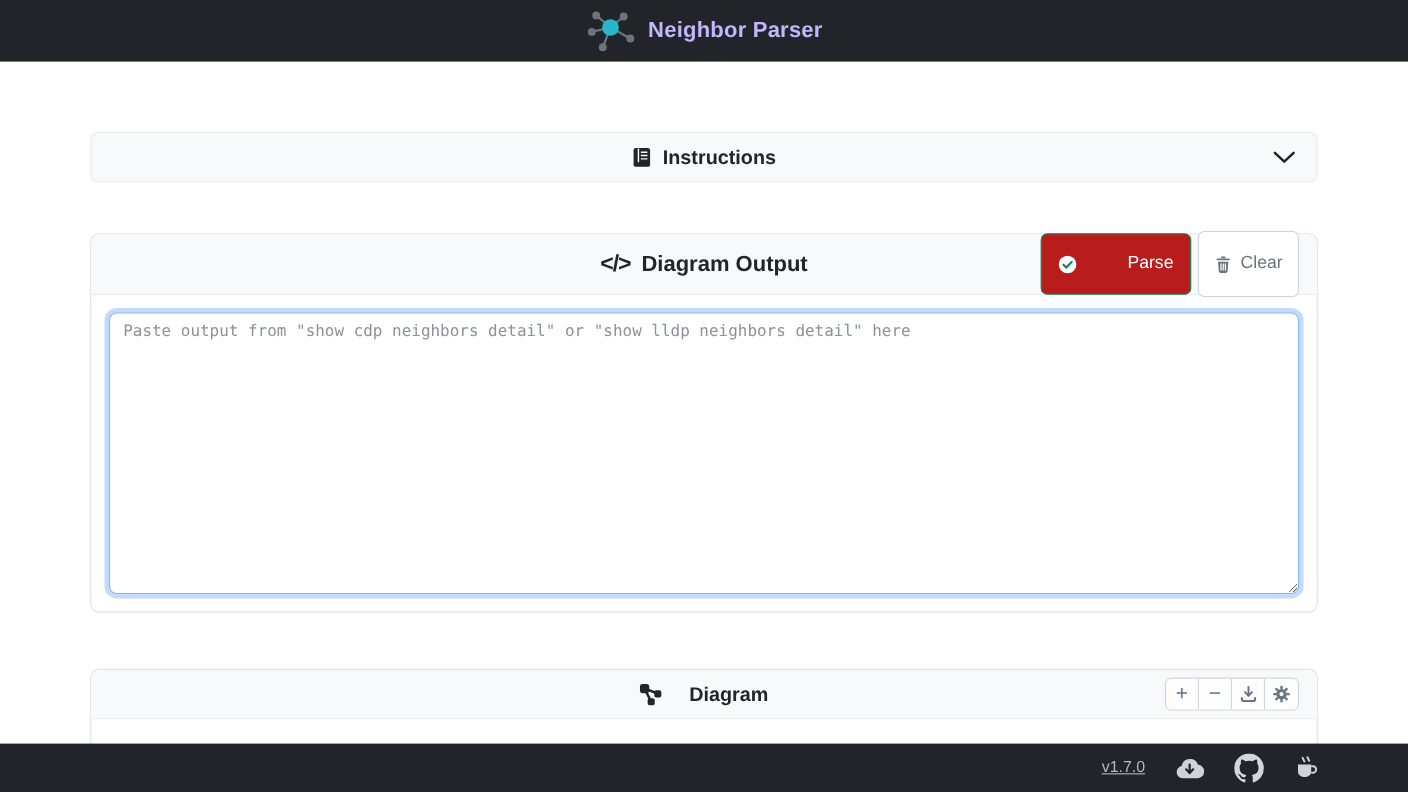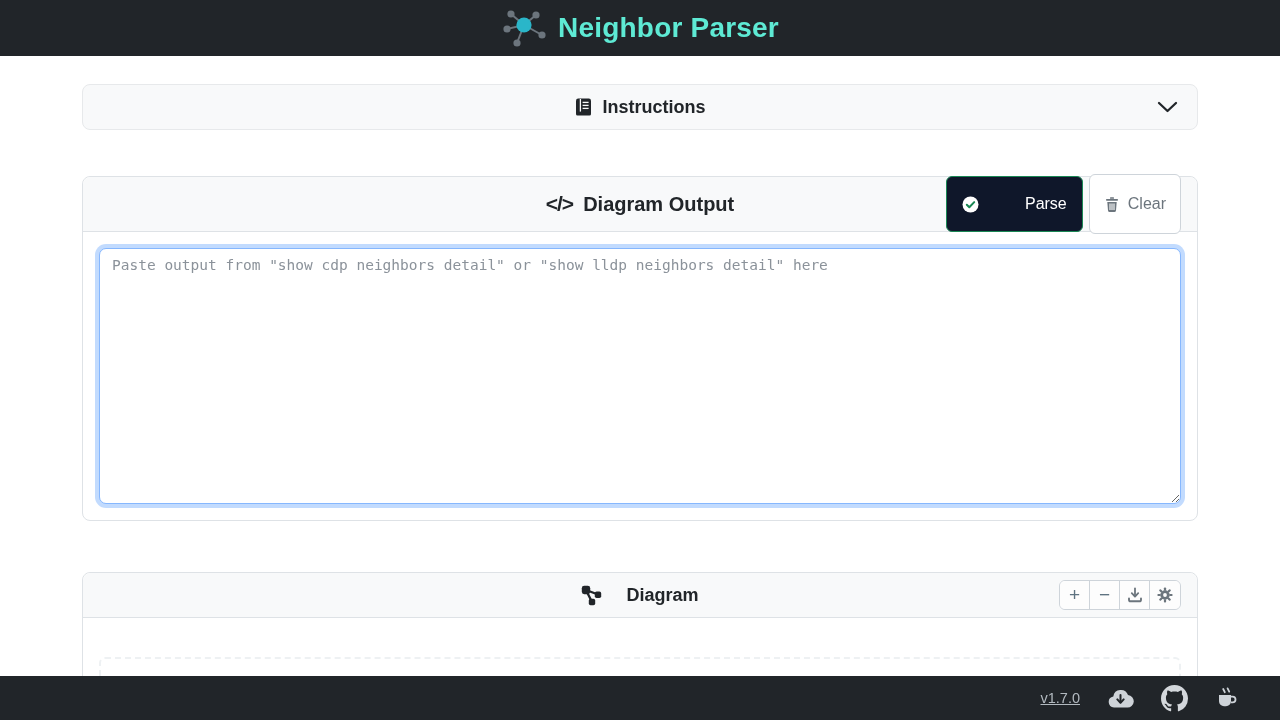--- a/index.html
+++ b/index.html
@@ -15,28 +15,28 @@
 
   
   .navbar {
     height: 56px;
     background: #212529;
     display: flex;
     align-items: center;
     justify-content: center;
     gap: 12px;
   }
-  .brand-title { color: #5eead4; font-size: 28px; font-weight: 700; letter-spacing: .2px; }
+  .brand-title { color: #c4b5fd; font-size: 20px; font-weight: 700; letter-spacing: .2px; }
 
   
   .container { width: 1140px; margin: 0 auto; padding: 0 12px; }
 
   
   .accordion-bar {
-    margin-top: 28px;
+    margin-top: 64px;
     height: 46px;
     background: #f8f9fa;
     border: 1px solid #e7e9eb;
     border-radius: 8px;
     position: relative;
     display: flex;
     align-items: center;
     justify-content: center;
     gap: 9px;
     font-size: 18px;
@@ -64,21 +64,21 @@
   }
   .card-output .card-header { height: 55px; }
   .card-diagram .card-header { height: 45px; }
   .card-title { font-size: 20px; font-weight: 700; display: flex; align-items: center; gap: 10px; }
   .card-diagram .card-title { font-size: 18px; gap: 24px; }
   .code-glyph { font-weight: 700; font-size: 21px; letter-spacing: -1px; }
   .header-actions { position: absolute; right: 16px; top: 50%; transform: translateY(-50%); display: flex; gap: 6px; align-items: center; }
 
   
   .btn { display: inline-flex; align-items: center; gap: 8px; border-radius: 6px; font-size: 16px; font-family: inherit; cursor: pointer; line-height: 1.5; }
-  .btn-parse { background: #0f172a; border: 1px solid #198754; color: #fff; padding: 15px 15px; gap: 46px; }
+  .btn-parse { background: #b91c1c; border: 1px solid #198754; color: #fff; padding: 15px 15px; gap: 46px; }
   .btn-clear { background: #fff; border: 1px solid #ced4da; color: #6c757d; padding: 17px 14px; }
 
   .btn-group { display: inline-flex; border-radius: 6px; overflow: hidden; border: 1px solid #ced4da; }
   .btn-group .gbtn {
     width: 30px; height: 28px;
     display: flex; align-items: center; justify-content: center;
     background: #fdfdfd;
     border: none;
     border-right: 1px solid #ced4da;
     color: #5f7381;
@@ -119,21 +119,21 @@
   
   .footer {
     position: absolute;
     left: 0; right: 0; bottom: 0;
     height: 44px;
     background: #212529;
     display: flex;
     align-items: center;
     justify-content: flex-end;
     gap: 27px;
-    padding-right: 42px;
+    padding-right: 81px;
   }
   .footer a.version { color: #b2b9bf; font-size: 14.5px; text-decoration: underline; }
   .footer .ficon { display: flex; cursor: pointer; }
 
   svg { display: block; }
 </style>
 <title>Neighbor Parser</title></head>
 <body>
 
 <div class="page">

